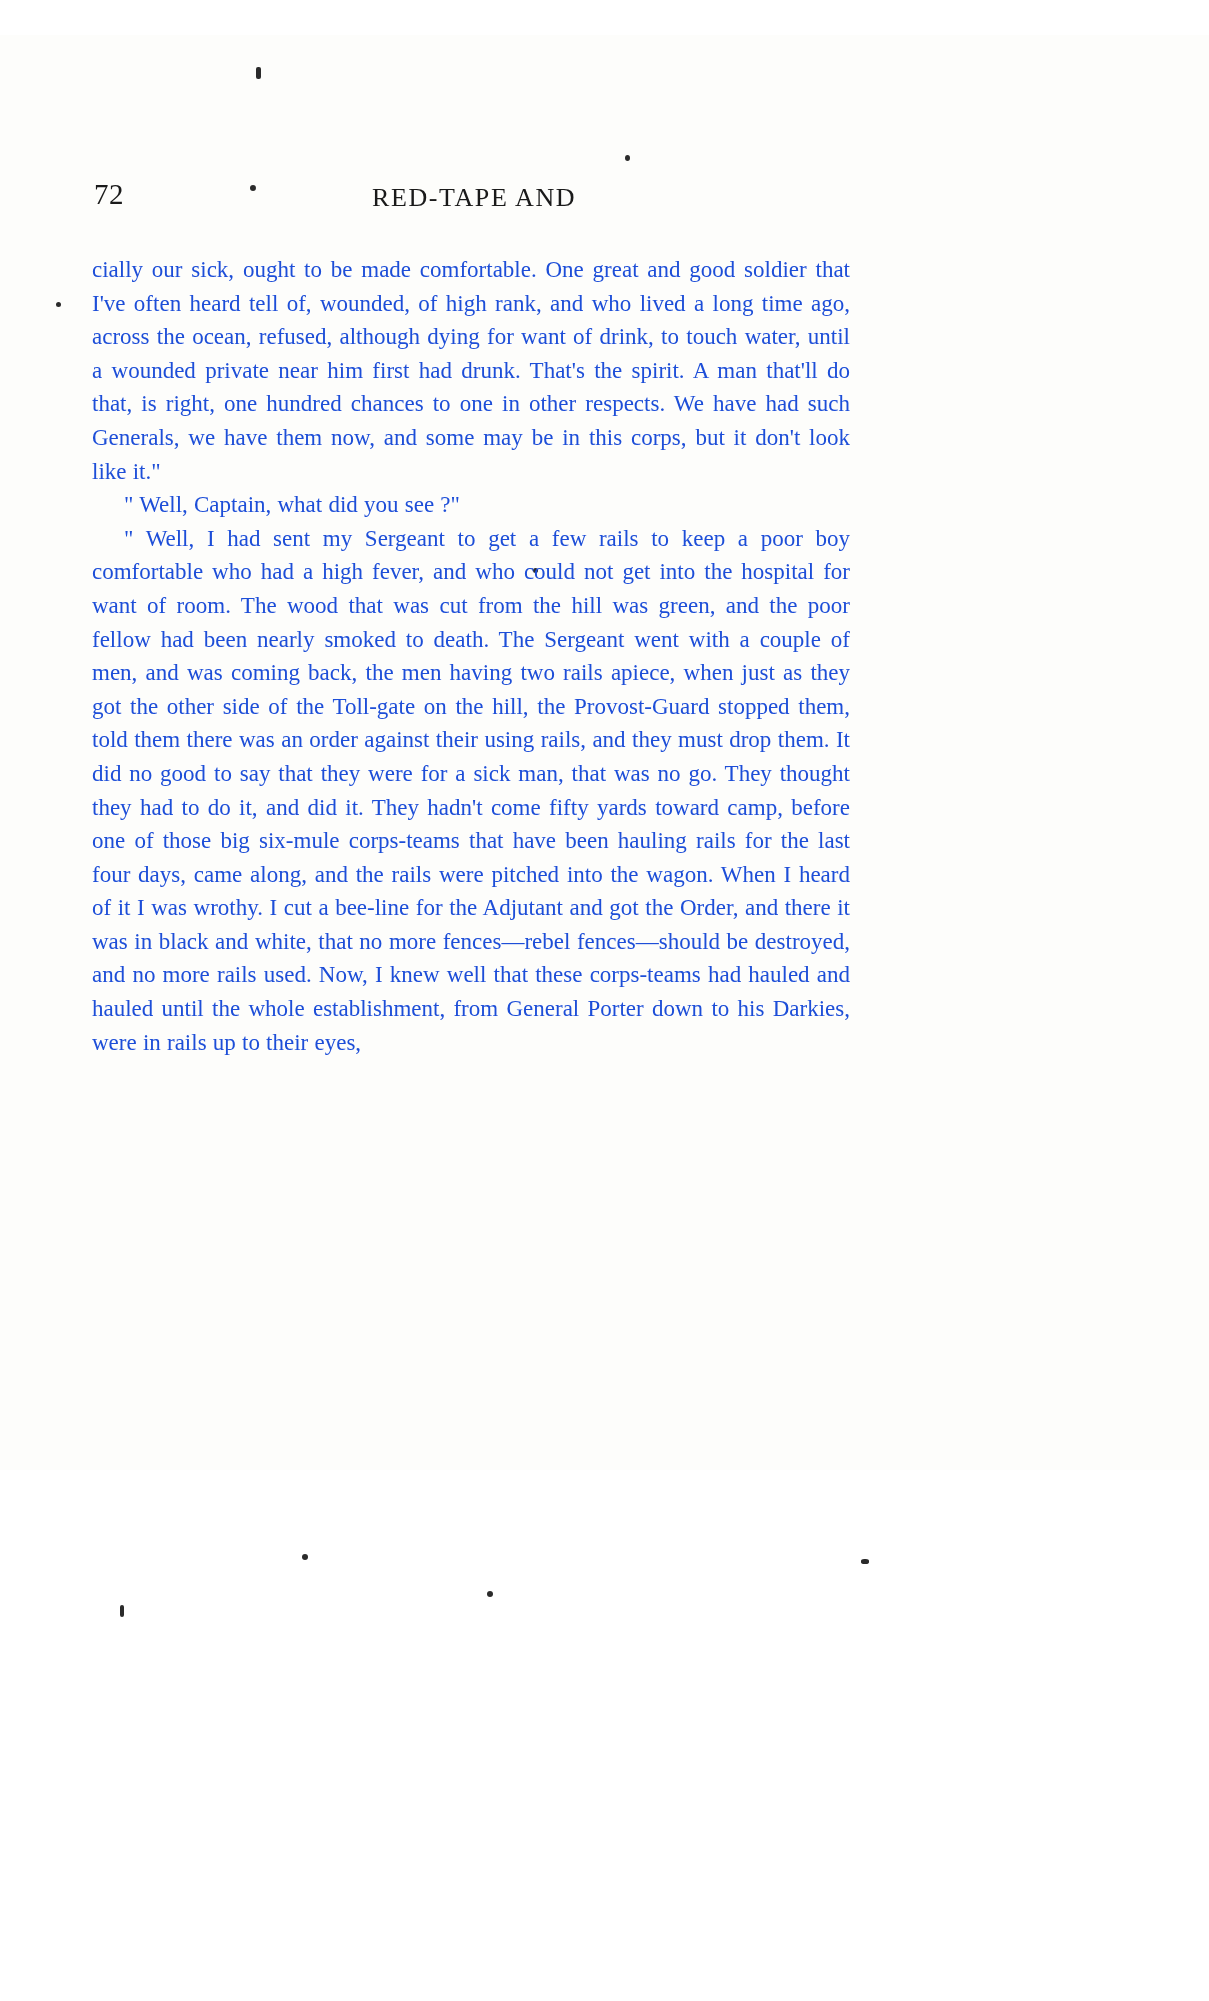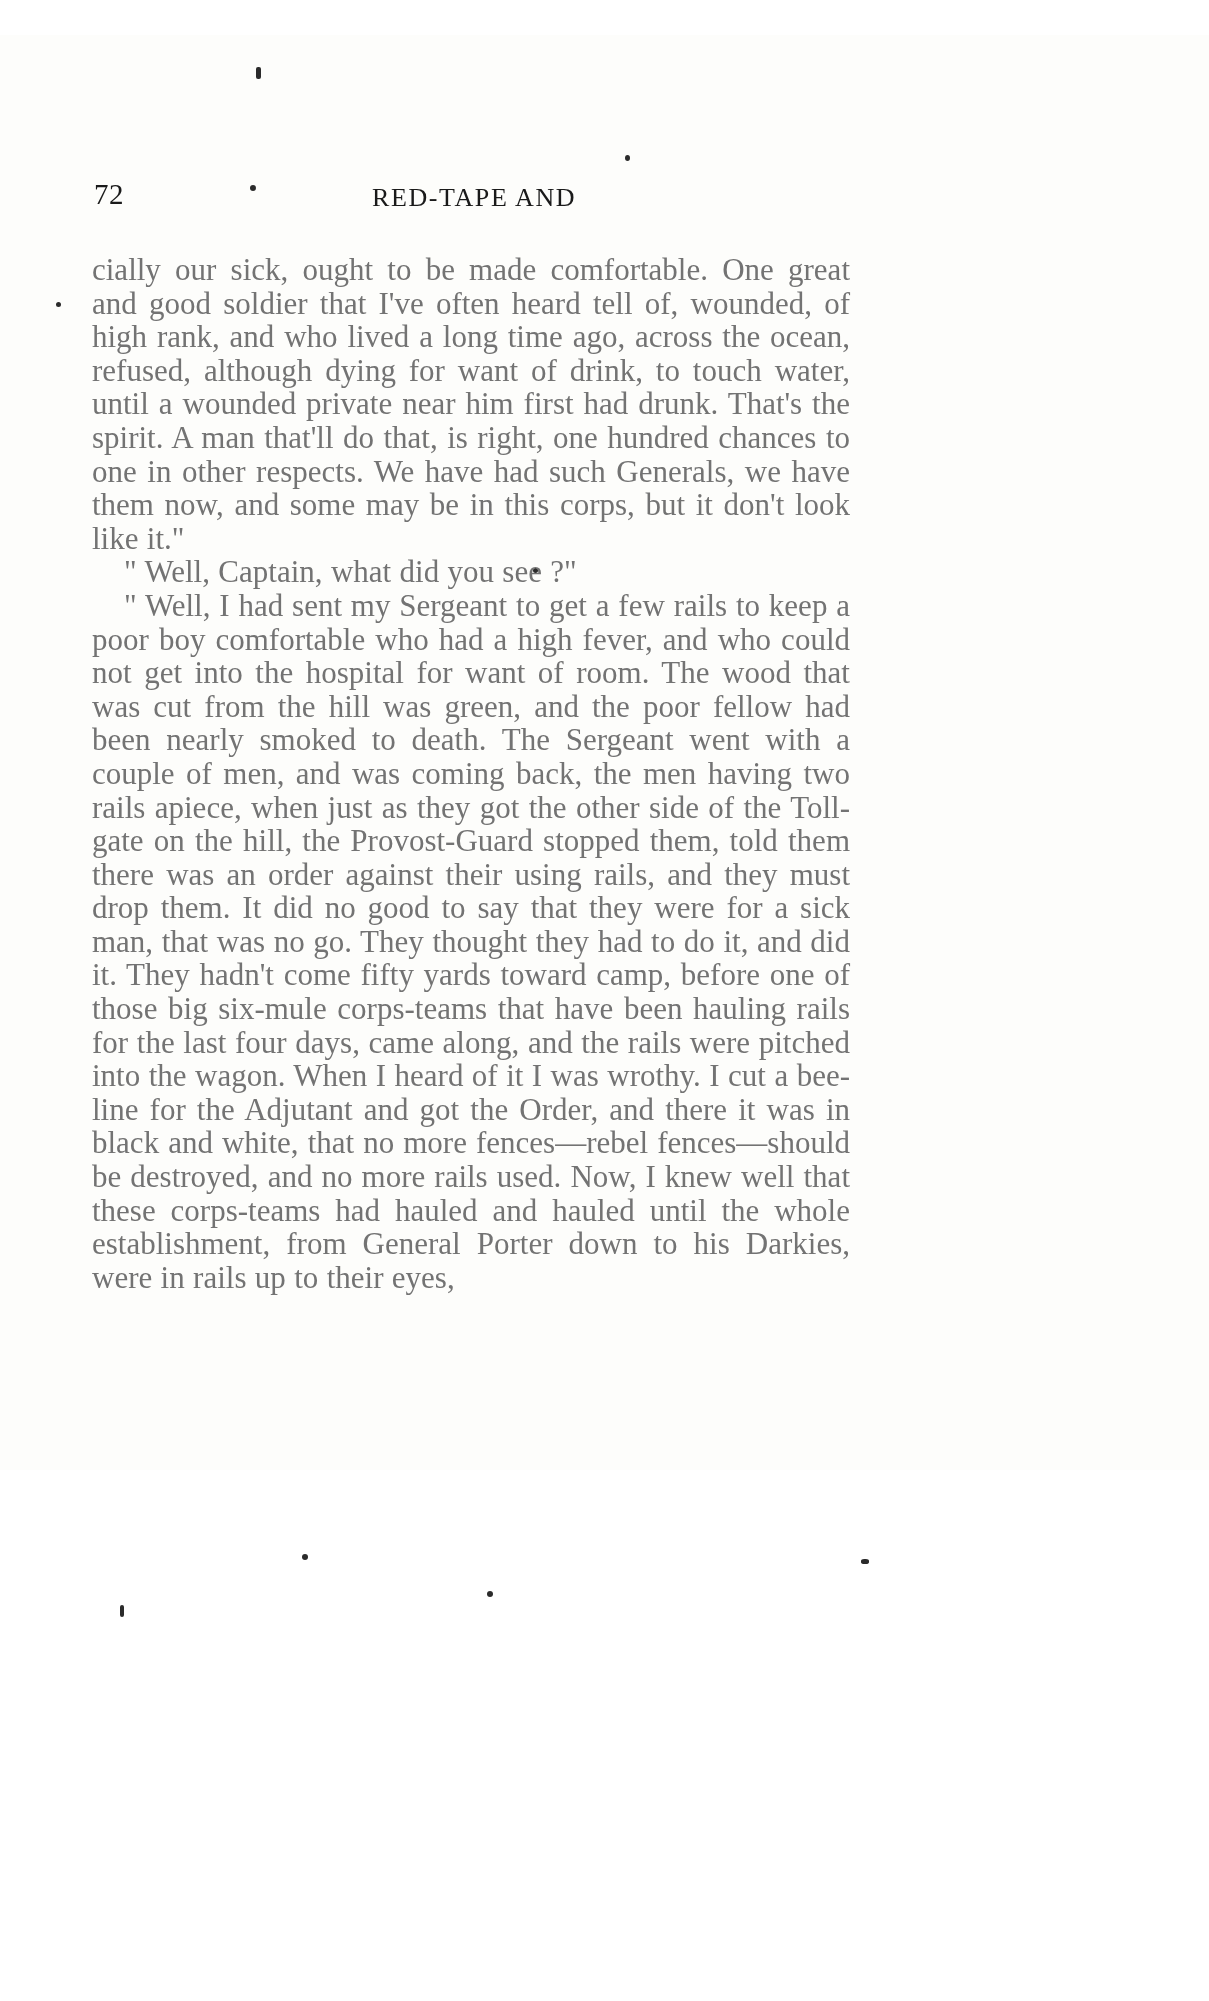--- a/index.html
+++ b/index.html
@@ -61,24 +61,24 @@
     letter-spacing: 1.6px;
     font-variant: small-caps;
     text-transform: uppercase;
   }
 
   .body-text {
     position: absolute;
     left: 92px;
     top: 218px;
     width: 758px;
-    font-size: 31px;
+    font-size: 23px;
     line-height: 33.6px;
     text-align: justify;
-    color: #737373;
+    color: #1d4ed8;
   }
   .body-text p {
     margin: 0;
   }
   .body-text p.indent {
     text-indent: 32px;
   }
   
   .body-text p {
     word-spacing: 0.02em;

